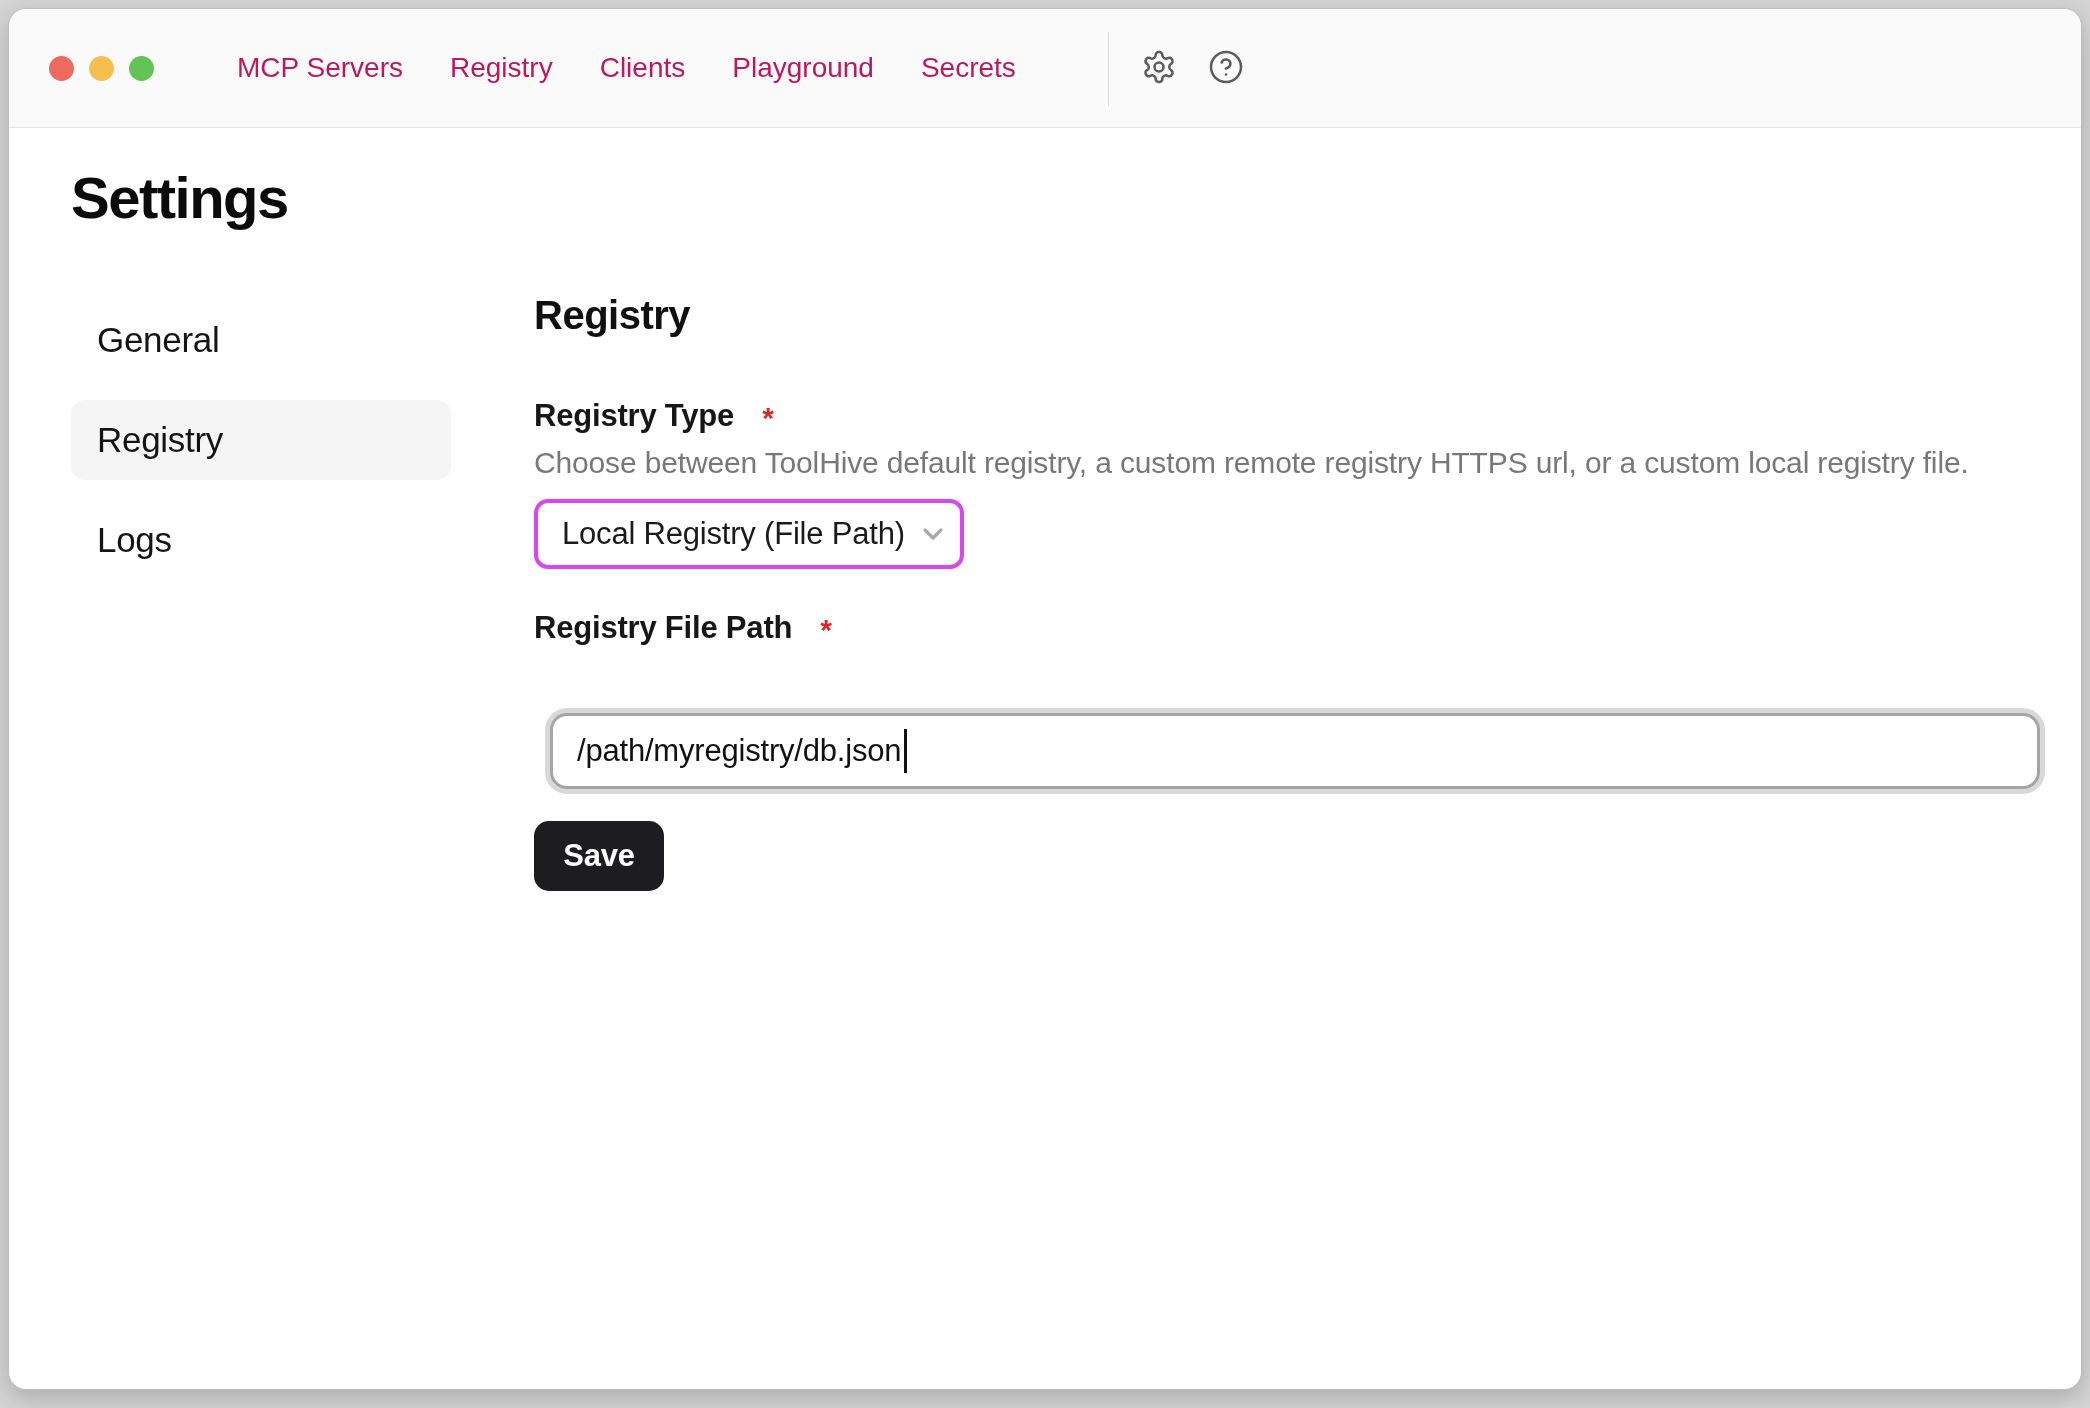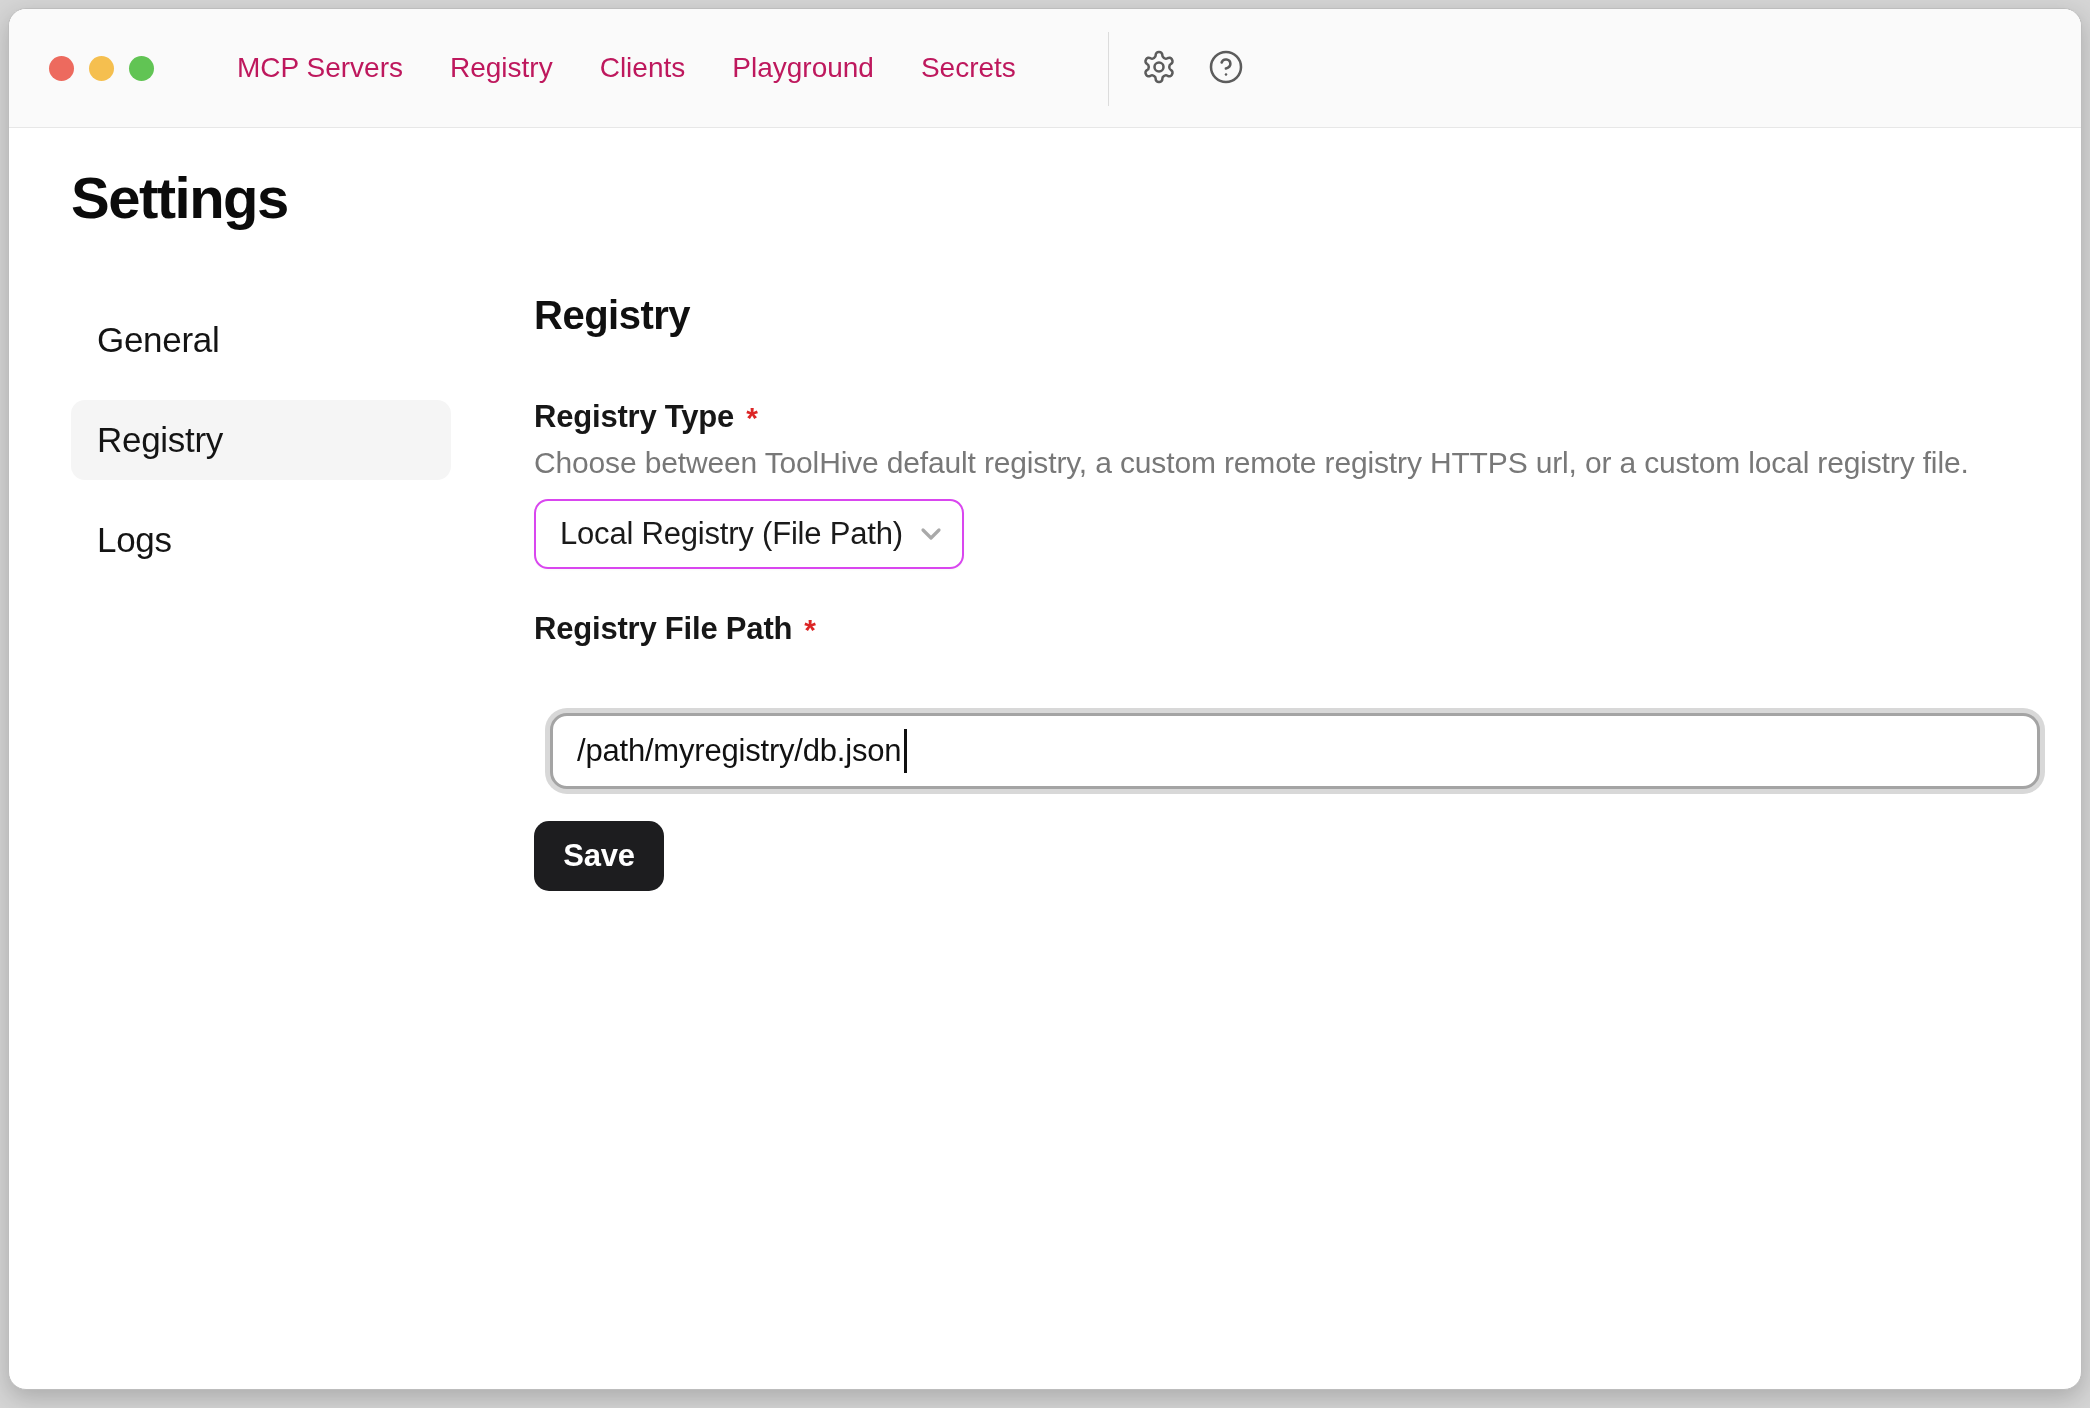--- a/index.html
+++ b/index.html
@@ -55,32 +55,32 @@
     font-size:35px; color:#141414; border-radius:14px; cursor:pointer;
     letter-spacing:-0.3px;
   }
   .side-item.selected { background:#f5f5f5; }
   
   .content { position:absolute; left:525px; top:280px; width:1500px; height:700px; }
   .section-heading {
     position:absolute; left:0; top:6px;
     font-size:40px; font-weight:bold; color:#101010; letter-spacing:-0.5px; line-height:1;
   }
-  .field-label-row { position:absolute; left:0; display:flex; align-items:flex-end; gap:12px; }
+  .field-label-row { position:absolute; left:0; display:flex; align-items:center; gap:28px; }
   .row1 { top:110px; } .row2 { top:322px; }
   .field-label { font-size:31px; font-weight:bold; color:#171717; letter-spacing:-0.2px; line-height:1.1; }
   .required { font-size:30px; color:#dc2626; font-weight:bold; line-height:1.1; padding-top:2px; }
   .field-desc {
     position:absolute; left:0; font-size:30px; color:#787878; line-height:1.1;
     white-space:nowrap; letter-spacing:-0.15px;
   }
   .desc1 { top:157px; } .desc2 { top:369px; }
   .select {
     position:absolute; left:0; top:210px; width:430px; height:70px;
-    background:#fff; border:2px solid #d946ef; border-radius:14px;
+    background:#fff; border:4px solid #d946ef; border-radius:14px;
     display:flex; align-items:center; padding:0 24px;
     font-size:31px; color:#1a1a1a; cursor:pointer;
     box-shadow:0 1px 2px rgba(0,0,0,0.03);
   }
   .select-value { flex:1; white-space:nowrap; letter-spacing:-0.2px; }
   .select svg { width:32px; height:32px; stroke:#a9a9a9; fill:none; stroke-width:2.4; stroke-linecap:round; stroke-linejoin:round; margin-left:12px; }
   .textbox {
     position:absolute; left:16px; top:424px; width:1490px; height:76px;
     background:#fff; border:3px solid #a4a4a4; border-radius:17px;
     box-shadow:0 0 0 5px #d8d8d8;

